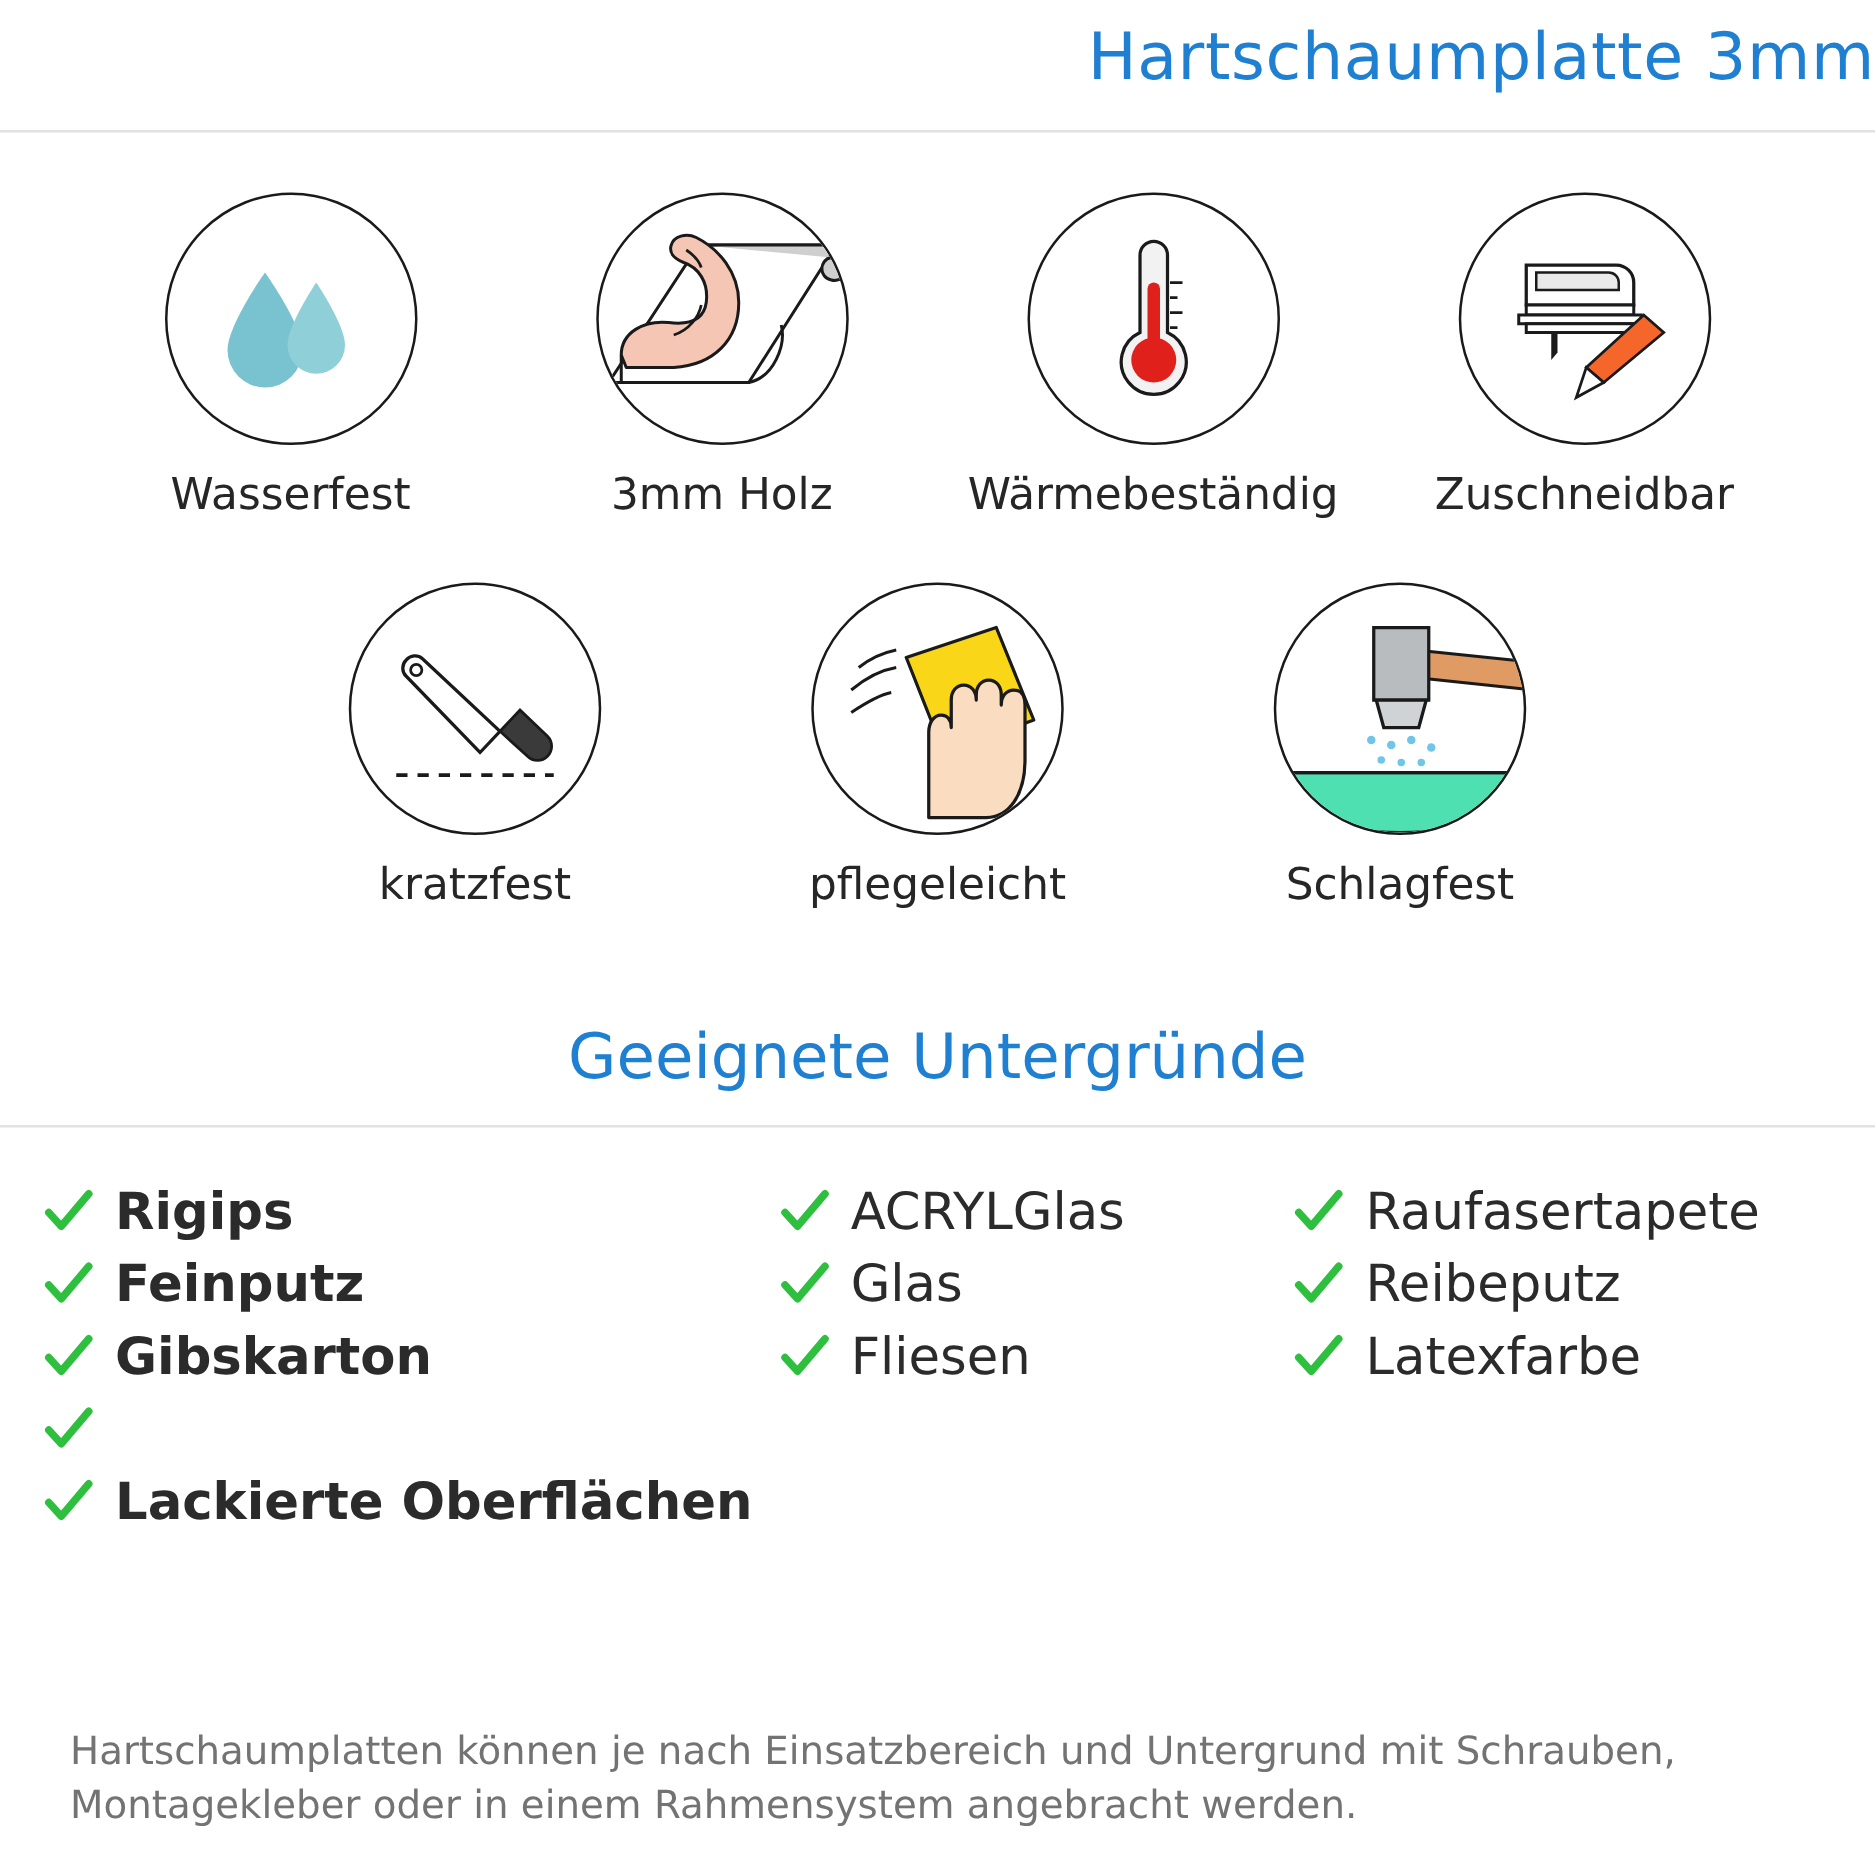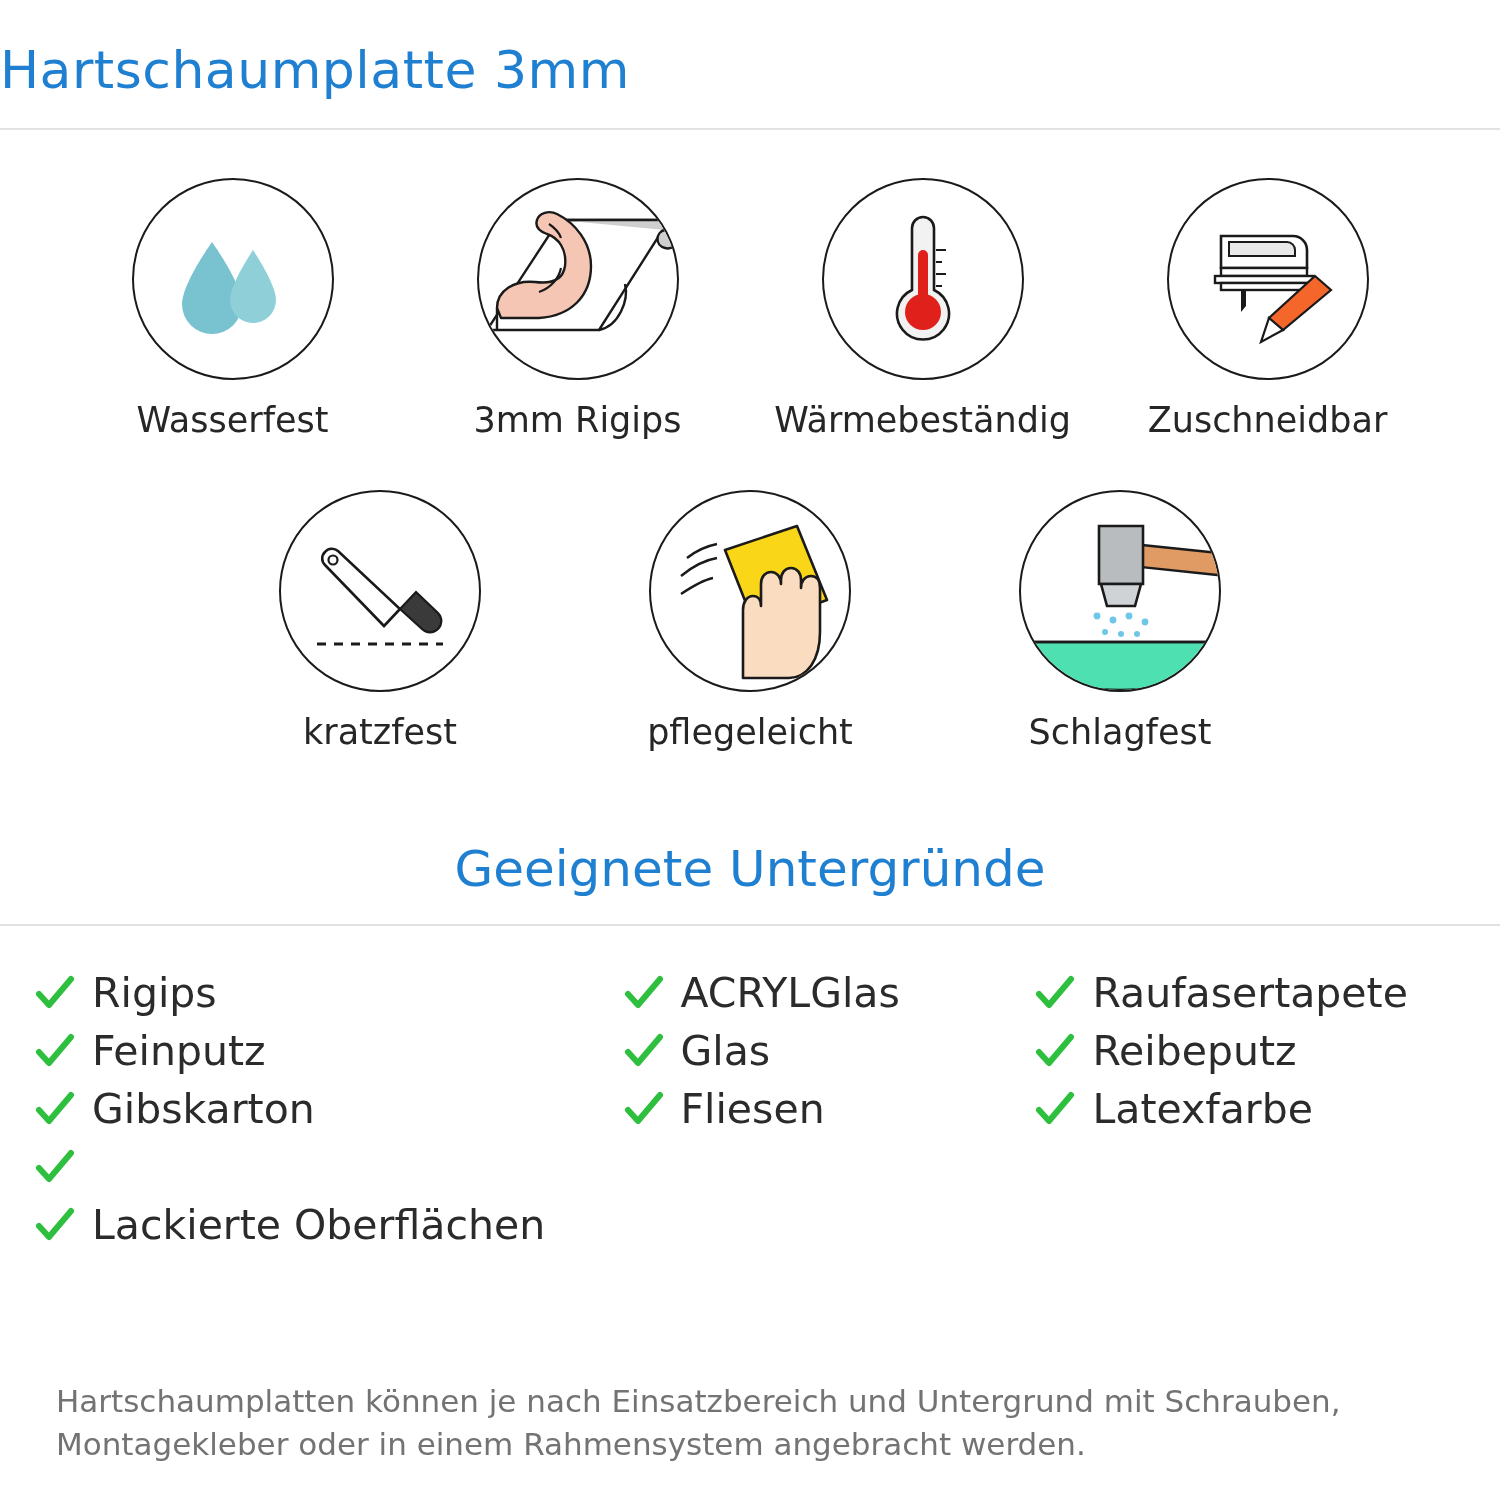--- a/index.html
+++ b/index.html
@@ -16,25 +16,25 @@
   }
   .page {
     width: 1500px;
     height: 1500px;
     position: relative;
     box-sizing: border-box;
   }
 
   
   .title {
-    text-align: left;
+    text-align: right;
     font-size: 52px;
     color: #1f7fd0;
     font-weight: 400;
-    padding-top: 40px;
+    padding-top: 16px;
     letter-spacing: 0.5px;
   }
   .rule {
     height: 2px;
     background: #e2e2e2;
     margin: 28px 0 0 0;
   }
 
   
   .features {
@@ -87,21 +87,21 @@
     margin-top: 26px;
   }
 
   
   .substrates {
     display: flex;
     padding: 38px 34px 0 34px;
     box-sizing: border-box;
   }
   .sub-col { display: flex; flex-direction: column; }
-  .sub-col.c1 { width: 600px; }
+  .sub-col.c1 { width: 600px; font-weight: bold; }
   .sub-col.c2 { width: 420px; }
   .sub-col.c3 { width: 440px; }
   .sub-item {
     display: flex;
     align-items: center;
     height: 58px;
   }
   .check {
     width: 42px;
     height: 42px;
@@ -157,21 +157,21 @@
             <path d="M8 150 L120 150 L190 40 L80 40 Z" fill="#ffffff" stroke="#1a1a1a" stroke-width="2.4"></path>
             <path d="M80 40 L190 40 C206 46 200 72 186 68 C176 66 176 52 186 50" fill="#cfcfcf" stroke="#1a1a1a" stroke-width="2.4"></path>
             <path d="M120 150 C140 146 150 120 146 104" fill="none" stroke="#1a1a1a" stroke-width="2.4"></path>
 
             <path d="M18 128 C18 110 36 100 56 102 C72 104 84 100 86 86 C88 70 80 58 68 54 C60 51 56 46 58 40 C60 33 70 30 78 34 C96 43 112 62 112 86 C112 116 92 136 60 138 L22 138 Z" fill="#f6c6b4" stroke="#1a1a1a" stroke-width="2.4" stroke-linejoin="round"></path>
             <path d="M60 112 C72 108 80 98 82 88" fill="none" stroke="#1a1a1a" stroke-width="2.2"></path>
             <path d="M70 44 C76 48 80 52 82 58" fill="none" stroke="#1a1a1a" stroke-width="2.2"></path>
             <path d="M18 128 L18 150" fill="none" stroke="#1a1a1a" stroke-width="2.4"></path>
           </svg>
         </div>
-        <div class="feature-label">3mm Rigips</div>
+        <div class="feature-label">3mm Holz</div>
       </div>
 
       <div class="feature">
         <div class="circle">
           <svg width="198" height="198" viewBox="0 0 198 198">
             <path d="M88 48 a11 11 0 0 1 22 0 v62 a26 26 0 1 1 -22 0 Z" fill="#f2f2f2" stroke="#1a1a1a" stroke-width="2.6"></path>
             <circle cx="99" cy="132" r="18" fill="#e0201b"></circle>
             <rect x="94" y="70" width="10" height="55" rx="5" fill="#e0201b"></rect>
             <line x1="112" y1="70" x2="122" y2="70" stroke="#1a1a1a" stroke-width="2.2"></line>
             <line x1="112" y1="82" x2="118" y2="82" stroke="#1a1a1a" stroke-width="2.2"></line>

